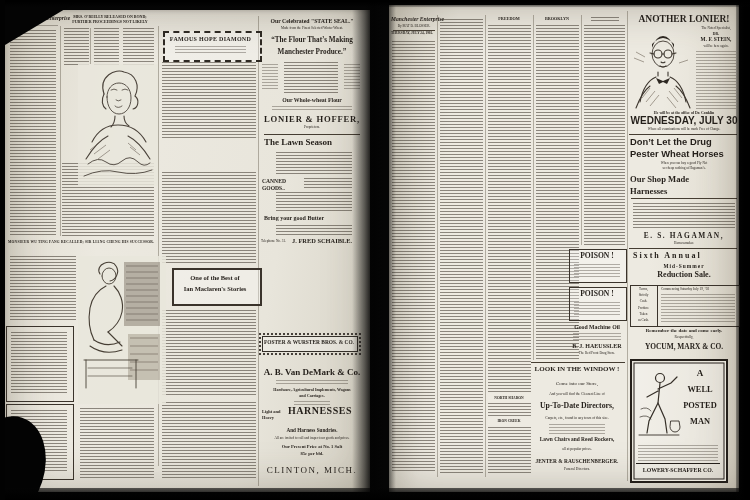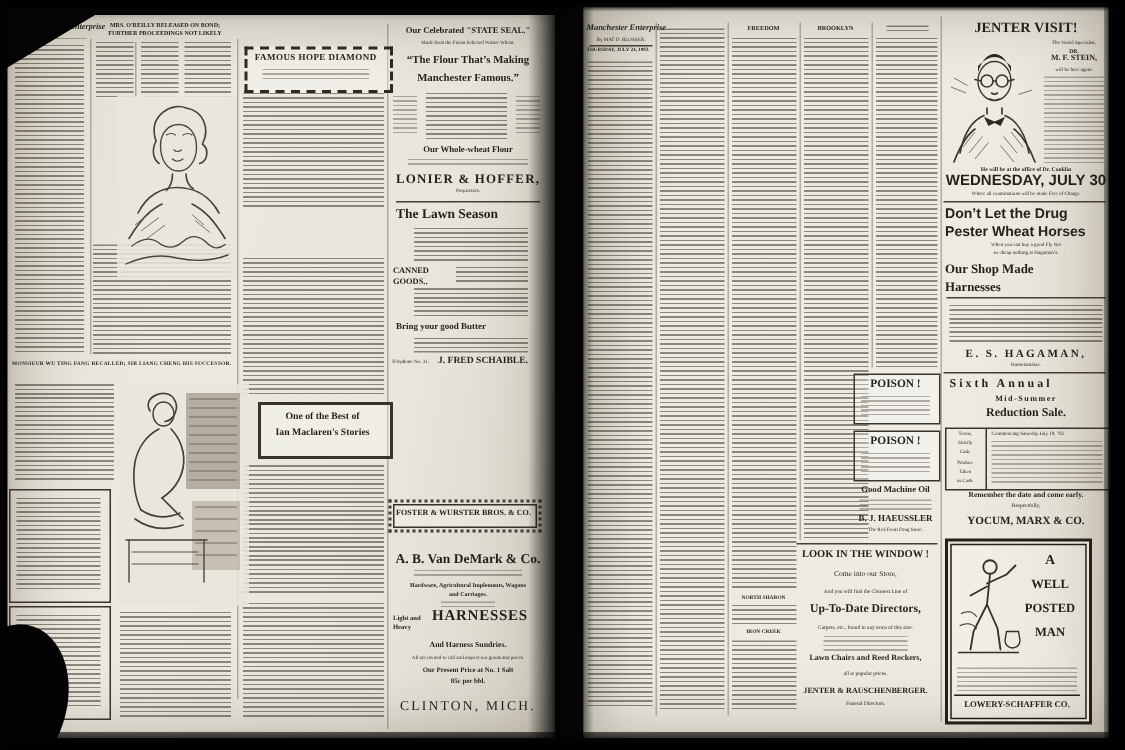--- a/index.html
+++ b/index.html
@@ -111,21 +111,21 @@
     </svg>
 
     <div class="box" style="left:168px;top:258px;width:86px;height:34px;border-width:2px;background:rgba(255,255,255,.3)">
       <div class="t b c" style="left:0;top:4px;width:82px;font-size:6.5px;">One of the Best of</div>
       <div class="t b c" style="left:0;top:15px;width:82px;font-size:6.5px;">Ian Maclaren's Stories</div>
     </div>
 
     <div class="t b c" style="left:258px;top:8px;width:100px;font-size:5.8px;">Our Celebrated "STATE SEAL."</div>
     <div class="t c" style="left:260px;top:17px;width:96px;font-size:3.4px;">Made from the Finest Selected Winter Wheat.</div>
     <div class="t b c" style="left:256px;top:27px;width:104px;font-size:7.2px;">“The Flour That’s Making</div>
-    <div class="t b c" style="left:256px;top:39px;width:104px;font-size:7.2px;">Manchester Famous.”</div>
+    <div class="t b c" style="left:256px;top:39px;width:104px;font-size:7.2px;">Manchester Produce.”</div>
     <div class="gkl" style="left:258px;top:54px;width:16px;height:26px"></div>
     <div class="gk" style="left:280px;top:52px;width:54px;height:32px"></div>
     <div class="gkl" style="left:340px;top:54px;width:16px;height:26px"></div>
     <div class="t b c" style="left:260px;top:87px;width:96px;font-size:5.8px;">Our Whole-wheat Flour</div>
     <div class="gkl" style="left:268px;top:96px;width:80px;height:6px"></div>
     <div class="t b c" style="left:256px;top:105px;width:104px;font-size:8.6px;letter-spacing:.8px;">LONIER &amp; HOFFER,</div>
     <div class="t c" style="left:256px;top:116px;width:104px;font-size:3.4px;">Proprietors.</div>
     <div class="hr" style="left:260px;top:124px;width:96px"></div>
 
     <div class="t b" style="left:260px;top:128px;width:96px;font-size:9px;">The Lawn Season</div>
@@ -203,21 +203,21 @@
     <div class="t c" style="left:140px;top:376px;width:96px;font-size:5px;">Come into our Store,</div>
     <div class="t c" style="left:140px;top:388px;width:96px;font-size:3.6px;">And you will find the Cleanest Line of</div>
     <div class="t b c" style="left:138px;top:397px;width:100px;font-size:7.8px;">Up-To-Date Directors,</div>
     <div class="t c" style="left:140px;top:412px;width:96px;font-size:3.6px;">Carpets, etc., found in any town of this size.</div>
     <div class="gkl" style="left:160px;top:419px;width:56px;height:10px"></div>
     <div class="t b c" style="left:140px;top:432px;width:96px;font-size:5.4px;">Lawn Chairs and Reed Rockers,</div>
     <div class="t c" style="left:140px;top:443px;width:96px;font-size:3.6px;">all at popular prices.</div>
     <div class="t b c" style="left:138px;top:454px;width:100px;font-size:5.4px;">JENTER &amp; RAUSCHENBERGER.</div>
     <div class="t c" style="left:140px;top:463px;width:96px;font-size:3.6px;">Funeral Directors.</div>
 
-    <div class="t b c" style="left:242px;top:9px;width:106px;font-size:9.5px;">JENTER VISIT!</div>
+    <div class="t b c" style="left:242px;top:9px;width:106px;font-size:9.5px;">ANOTHER LONIER!</div>
 
     <svg style="left:243px;top:23px" width="62" height="84" viewBox="0 0 62 84">
       <g fill="none" stroke="#3d362e" stroke-width="1.1" stroke-linecap="round">
         <path d="M20,26 a11,13 0 1 0 22,0 a11,13 0 1 0 -22,0" stroke-width="0.9"></path>
         <path d="M20,20 Q24,8 31,8 Q38,8 42,20 L42,16 Q36,10 31,10 Q26,10 20,16 Z" fill="#2e2822" stroke="none"></path>
         <circle cx="26" cy="26" r="4"></circle>
           <circle cx="36" cy="26" r="4"></circle>
         <path d="M30,26 h2 M22,26 l-4,-1 M40,26 l4,-1"></path>
         <path d="M29,34 q2,1.5 4,0 M28,38 q3,2 6,0"></path>
         <path d="M26,44 L26,48 M36,44 L36,48"></path>

